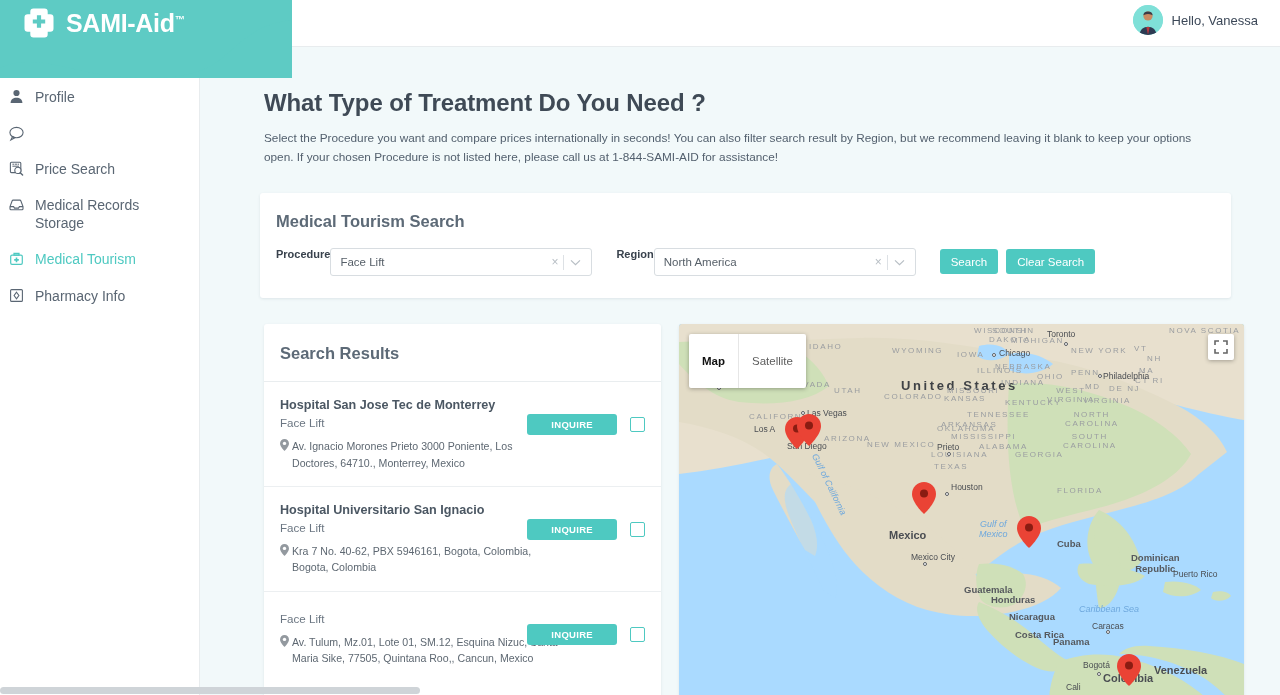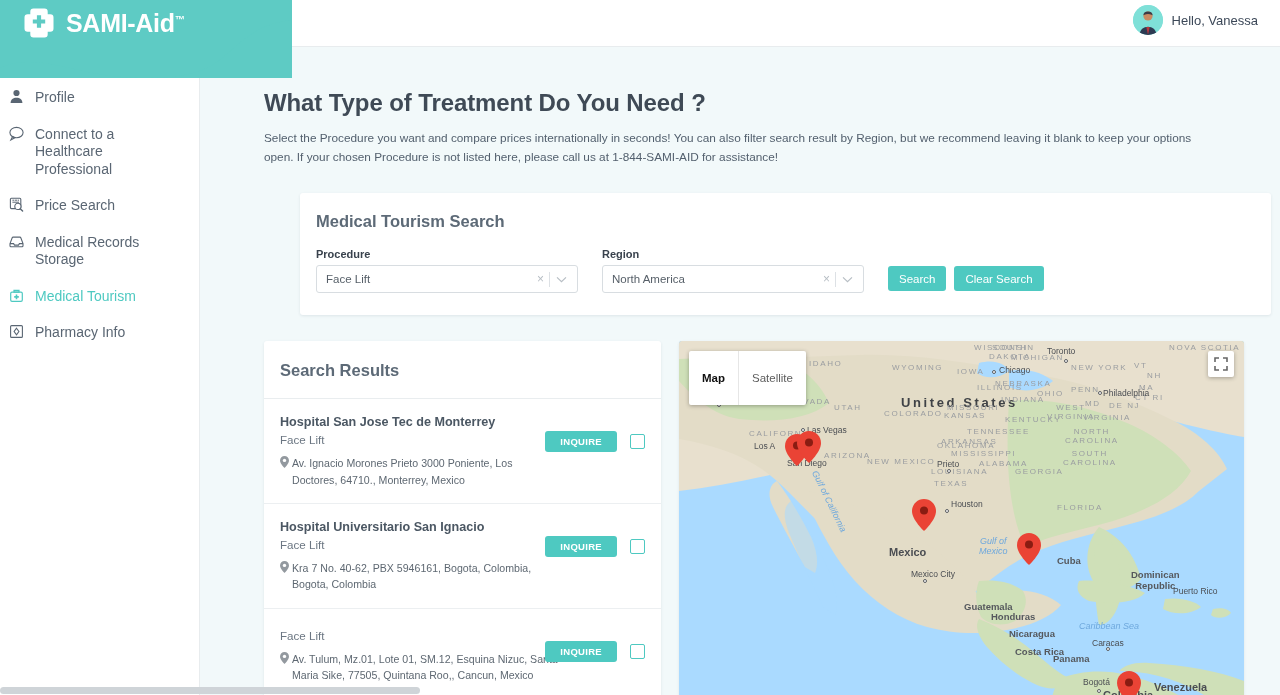--- a/index.html
+++ b/index.html
@@ -62,24 +62,24 @@
   .page-head { padding: 42px 0 0 64px; }
   .page-title { font-size: 24px; color: #3f4a56; font-weight: bold; letter-spacing: -0.1px; }
   .page-desc {
     margin-top: 12px; font-size: 11.8px; color: #53606e; line-height: 1.62; max-width: 948px;
   }
 
   
   .card {
     background: #ffffff; border-radius: 3px; box-shadow: 0 1px 3px rgba(40,60,80,.10);
   }
-  .search-card { margin: 26px 0 0 100px; width: 971px; padding: 19px 18px 22px 16px; }
+  .search-card { margin: 26px 0 0 60px; width: 971px; padding: 19px 18px 22px 16px; }
   .card-title { font-size: 16.5px; color: #5d6a77; font-weight: bold; }
   .form-row { display: flex; align-items: flex-end; gap: 24px; margin-top: 17px; }
-  .field { display: flex; flex-direction: column; }
+  .field { display: flex; flex-direction: row; }
   .field-label { font-size: 11px; color: #39424d; font-weight: bold; margin-bottom: 5px; }
   .select-box {
     width: 262px; height: 28px; border: 1px solid #d8dde1; border-radius: 3px;
     background: #fff; display: flex; align-items: center; padding: 0 6px 0 9px; cursor: pointer;
   }
   .select-val { flex: 1; font-size: 11.5px; color: #565f68; }
   .sel-x { font-size: 12px; color: #b7bec4; padding: 0 5px; cursor: pointer; }
   .sel-div { width: 1px; height: 15px; background: #dde1e5; }
   .sel-caret { padding: 0 4px 0 6px; cursor: pointer; display: flex; align-items: center; }
   .btn-teal {
@@ -101,21 +101,21 @@
   .r-name { font-size: 12.6px; color: #4b5763; font-weight: bold; }
   .r-proc { font-size: 11.6px; color: #6b7682; margin-top: 4px; }
   .r-addr {
     font-size: 10.6px; color: #5e6872; margin-top: 9px; line-height: 1.55;
     width: 278px; display: flex; gap: 3px;
   }
   .pin-ico { flex: none; margin-top: 1px; }
   .r-actions { position: absolute; right: 16px; top: 32px; display: flex; align-items: center; gap: 13px; }
   .inquire {
     background: #4ec9c1; color: #fff; border: none; border-radius: 3px;
-    font-size: 9.5px; font-weight: bold; letter-spacing: .3px; height: 21px; padding: 0 15px;
+    font-size: 9.5px; font-weight: bold; letter-spacing: .3px; height: 21px; padding: 0 24px;
     cursor: pointer; font-family: "Liberation Sans", sans-serif;
   }
   .cbox { width: 15px; height: 15px; border: 1.6px solid #4ec9c1; border-radius: 2px; background: #fff; cursor: pointer; }
 
   
   .map-wrap { width: 565px; height: 406px; position: relative; overflow: hidden; background: #aadaff; }
   .map-type {
     position: absolute; top: 10px; left: 10px; display: flex; background: #fff;
     border-radius: 2px; box-shadow: 0 1px 4px rgba(0,0,0,.3); z-index: 6; overflow: hidden;
   }
@@ -193,21 +193,20 @@
       <span class="nav-label">Profile</span>
     </div>
 
     <div class="nav-item">
       <span class="nav-ico">
         <svg width="17" height="17" viewBox="0 0 17 17">
             <ellipse cx="8.5" cy="7.6" rx="6.6" ry="5.2" fill="none" stroke="#5a6673" stroke-width="1.1"></ellipse>
             <path d="M4.6 11.6l-1.7 3.3 4-2.1z" fill="none" stroke="#5a6673" stroke-width="1.1"></path>
           </svg>
       </span>
-      <span class="nav-label" style="width:126px">Connect to a Healthcare Professional</span>
     </div>
 
     <div class="nav-item">
       <span class="nav-ico">
         <svg width="17" height="17" viewBox="0 0 17 17">
           <rect x="2.4" y="2.2" width="10.4" height="10.4" rx="1" fill="none" stroke="#5a6673" stroke-width="1.1"></rect>
           <path d="M4.4 4.2h2M7 4.2h2M9.6 4.2h1.4M4.4 6.2h6.6" stroke="#5a6673" stroke-width="1"></path>
           <circle cx="9.9" cy="10.4" r="3.1" fill="#fff" stroke="#5a6673" stroke-width="1.1"></circle>
           <path d="M12.2 12.7l2.4 2.4" stroke="#5a6673" stroke-width="1.4" stroke-linecap="round"></path>
         </svg>

